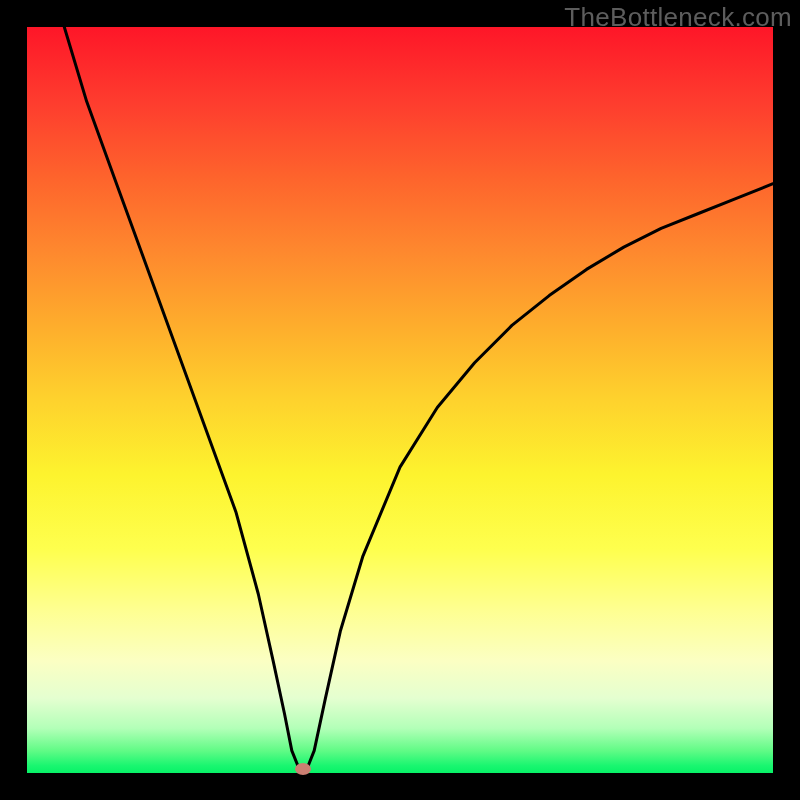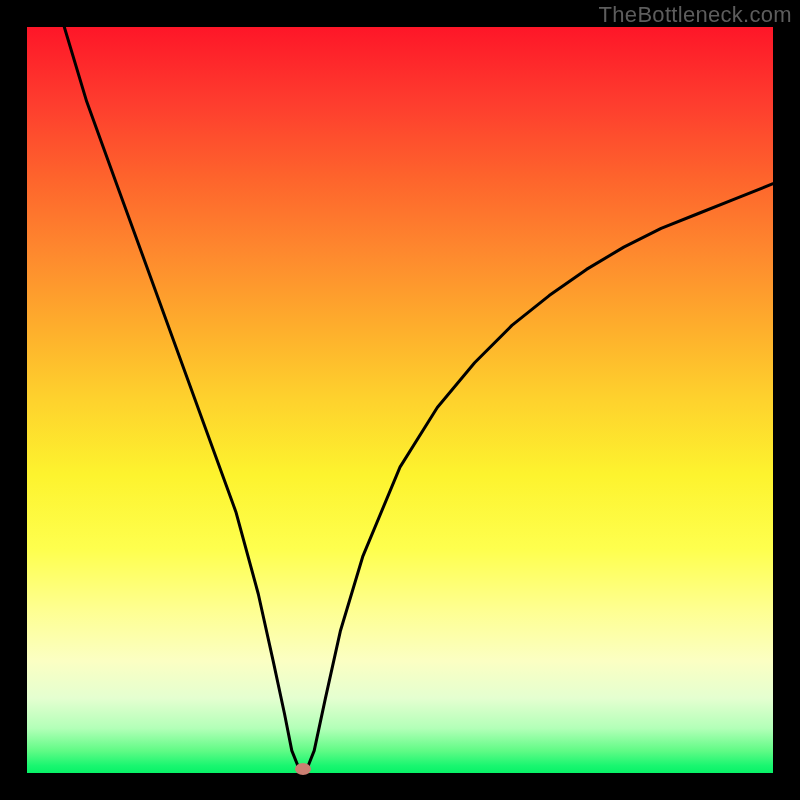--- a/index.html
+++ b/index.html
@@ -8,21 +8,21 @@
     position: relative;
     width: 800px;
     height: 800px;
     background: #000;
   }
   .watermark {
     position: absolute;
     top: 2px;
     right: 8px;
     font-family: Arial, Helvetica, sans-serif;
-    font-size: 22px;
+    font-size: 26px;
     color: #5d5d5d;
     letter-spacing: 0.3px;
   }
   .plot-area {
     position: absolute;
     left: 27px;
     top: 27px;
     width: 746px;
     height: 746px;
     background: linear-gradient(to bottom,

